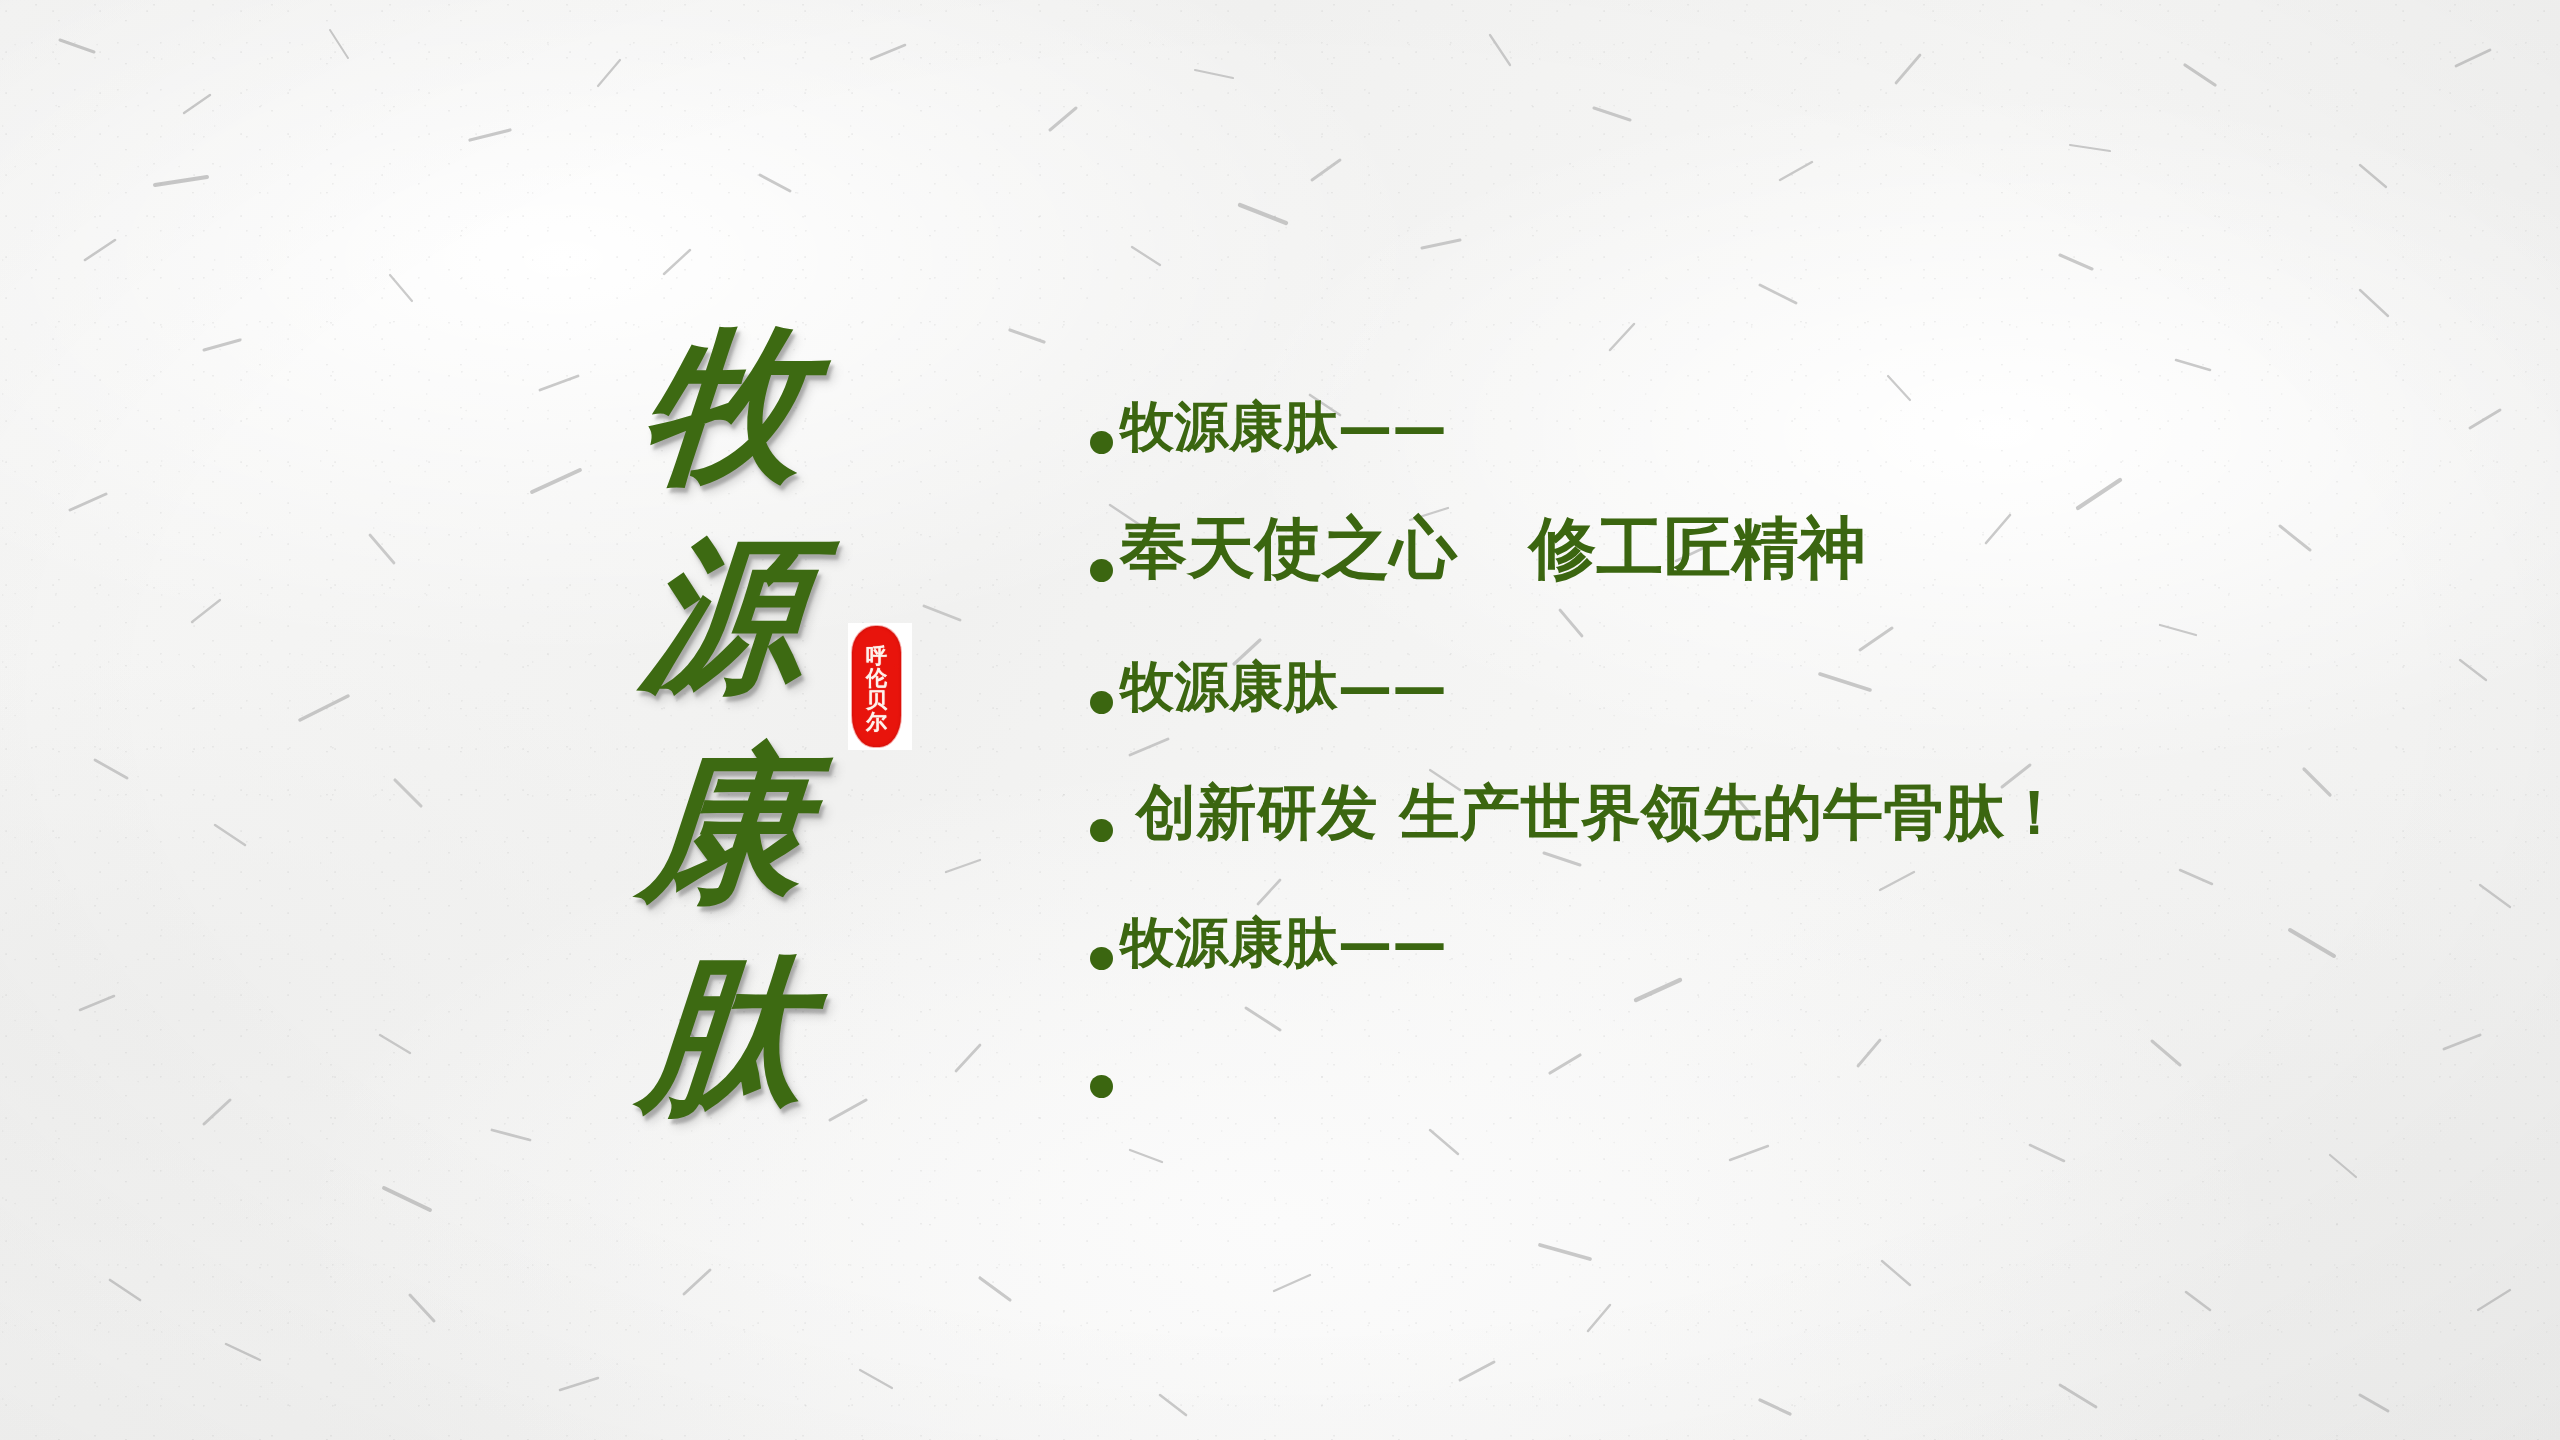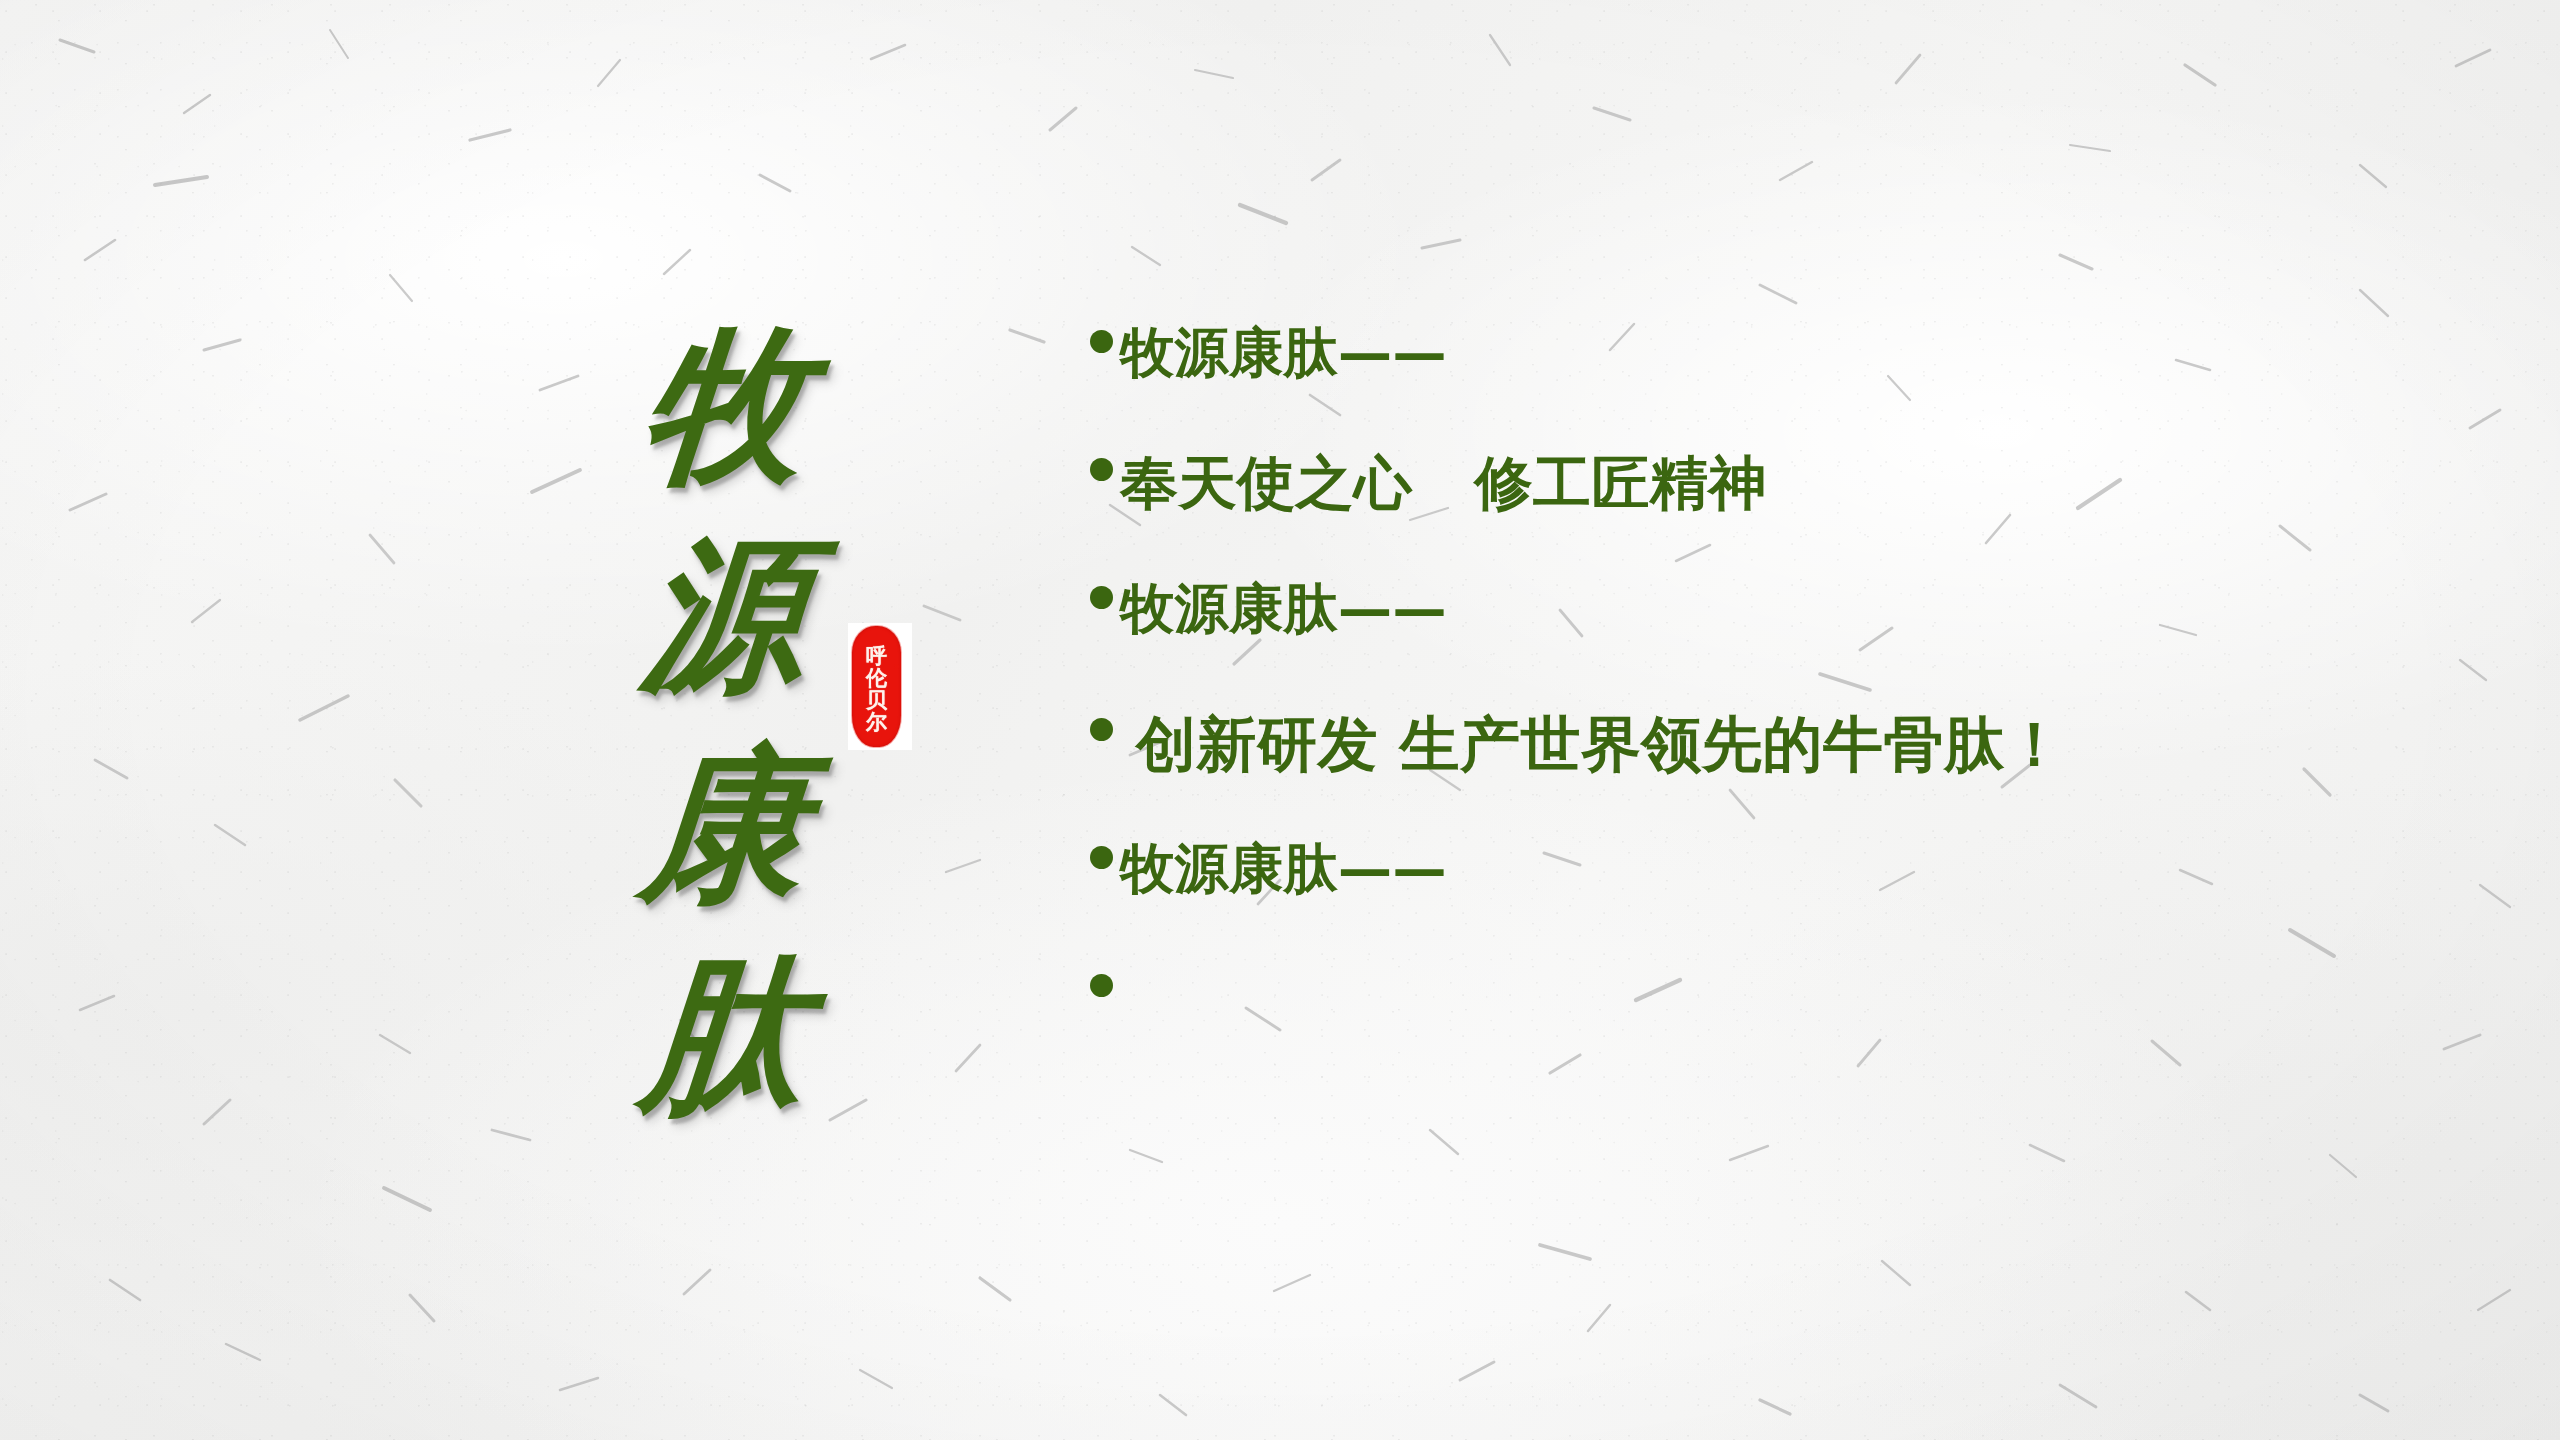--- a/index.html
+++ b/index.html
@@ -156,21 +156,21 @@
 
   
   #bullet-list {
     position: absolute;
     left: 1090px;
     top: 326px;
     width: 1400px;
   }
   .bullet-row {
     display: flex;
-    align-items: flex-start;
+    align-items: flex-end;
     color: #3b6610;
     margin-bottom: 0;
   }
   .bullet-row.r1 { height: 128px; }
   .bullet-row.r2 { height: 128px; }
   .bullet-row.r3 { height: 132px; }
   .bullet-row.r4 { height: 128px; gap: 16px; }
   .bullet-row.r5 { height: 128px; }
   .bullet-row.r6 { height: 128px; }
 
@@ -185,21 +185,21 @@
   }
   .bullet-text {
     font-family: "DejaVu Sans", "Liberation Sans", sans-serif;
     font-weight: 700;
     color: #3b6610;
     letter-spacing: 0.5px;
     white-space: pre;
     user-select: none;
   }
   .sz-a { font-size: 54px; line-height: 1.0; }
-  .sz-b { font-size: 58px; line-height: 1.0; }
+  .sz-b { font-size: 67px; line-height: 1.0; }
   .sz-c { font-size: 60px; line-height: 1.0; }
 </style>
 </head>
 <body>
 
 <div id="slide">
 
   <div class="paper-base"></div>
   <div class="paper-grain"></div>
 

